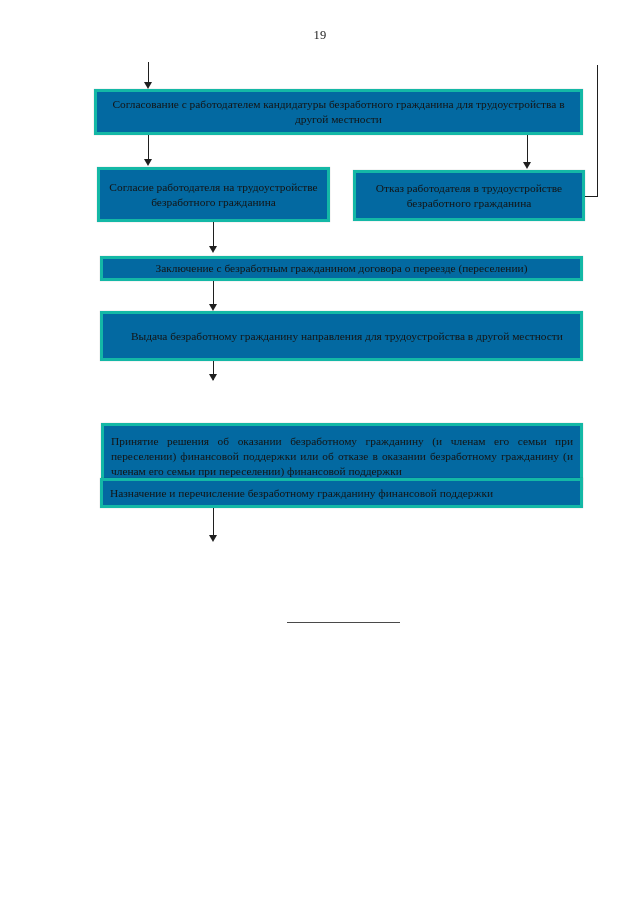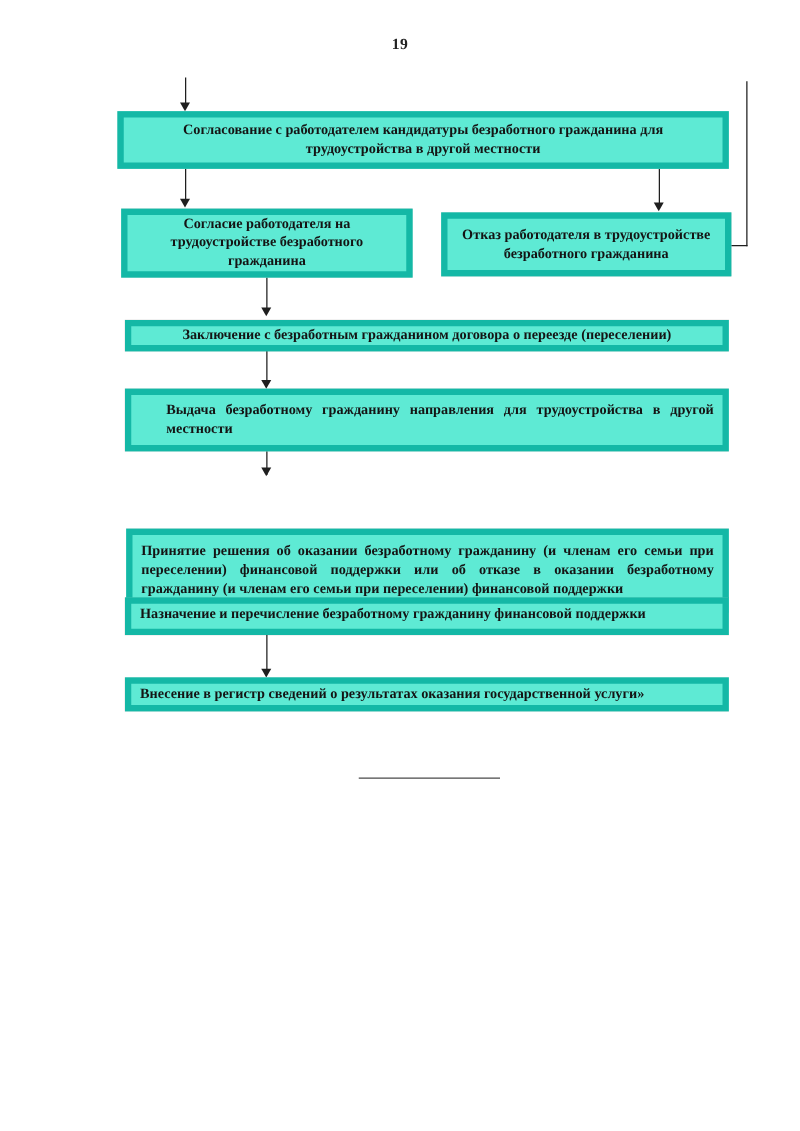--- a/index.html
+++ b/index.html
@@ -10,41 +10,40 @@
   body {
     font-family: "Liberation Serif", "DejaVu Serif", serif;
     color: #111111;
   }
   #page {
     position: relative;
     width: 640px;
     height: 714px;
     background: #ffffff;
     overflow: hidden;
-    font-weight: bold;
   }
 
   
   .page-number {
     position: absolute;
     top: 28px;
     left: 0;
     width: 640px;
     text-align: center;
     font-size: 12.5px;
     letter-spacing: 0.3px;
     color: #222;
   }
 
   
   .box {
     position: absolute;
     box-sizing: border-box;
-    border: 5px solid #14b8a6;
-    background: #5eead4;
+    border: 3px solid #14b8a6;
+    background: #0369a1;
     font-size: 11.4px;
     line-height: 15px;
     color: #141414;
     padding: 4px 7px;
     display: flex;
     flex-direction: column;
     justify-content: center;
   }
   .box .txt { display: block; width: 100%; }
   .center  .txt { text-align: center; }
@@ -145,21 +144,18 @@
   </div>
 
   <div class="box justify" style="left:101px; top:380px; width:482px; height:67px;margin-top:43px;">
     <span class="txt">Принятие решения об оказании безработному гражданину (и членам его семьи при переселении) финансовой поддержки или об отказе в оказании безработному гражданину (и членам его семьи при переселении) финансовой поддержки</span>
   </div>
 
   <div class="box left" style="left:100px; top:478px; width:483px; height:30px;justify-content:flex-end;">
     <span class="txt">Назначение и перечисление безработному гражданину финансовой поддержки</span>
   </div>
 
-  <div class="box left" style="left:100px; top:542px; width:483px; height:27px;">
-    <span class="txt">Внесение в регистр сведений о результатах оказания государственной услуги»</span>
-  </div>
 
   <div class="sep-rule" style="left:287px; top:622px; width:113px;"></div>
 
   <div class="speck" style="left:145px; top:719px;"></div>
 
 </div>
 
 </body></html>

